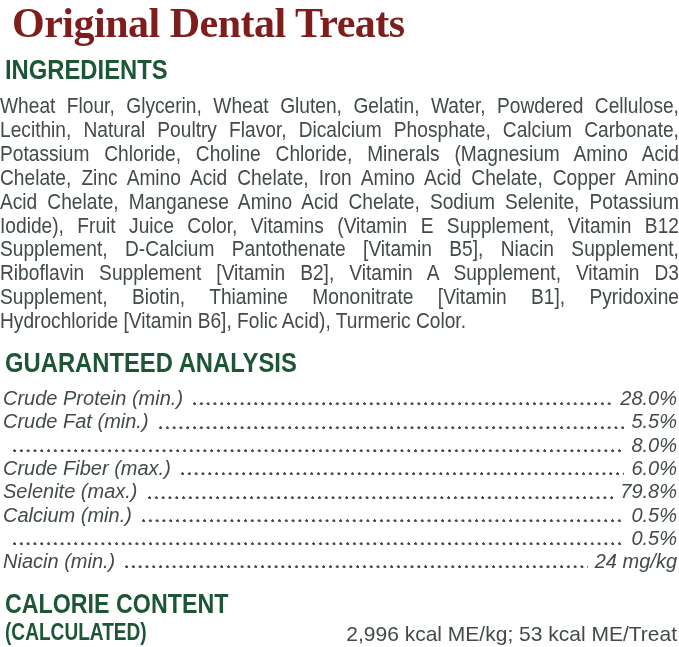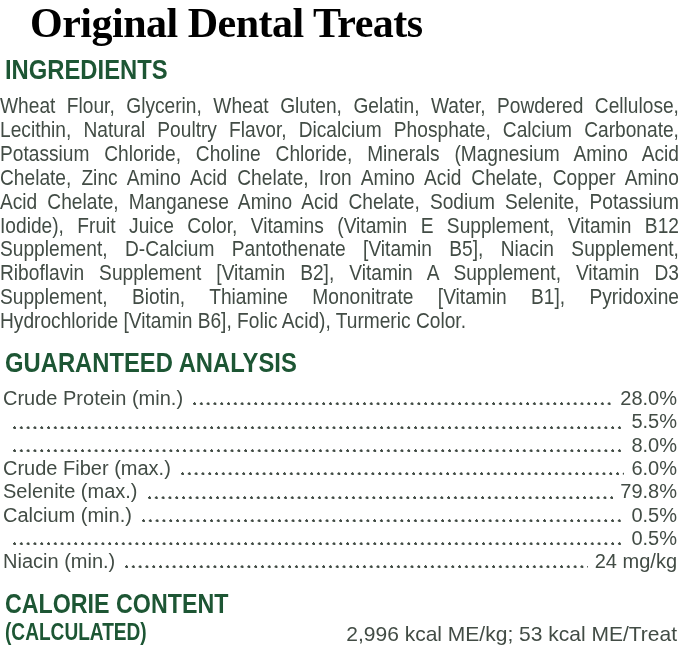--- a/index.html
+++ b/index.html
@@ -6,27 +6,27 @@
   .page{
     position:relative;
     width:679px;height:647px;
     background:#ffffff;
     overflow:hidden;
     font-family:"Liberation Sans",sans-serif;
     color:#424c45;
   }
   .title{
     margin:0;
-    padding:1px 0 0 30px;
+    padding:1px 0 0 12px;
     font-family:"Liberation Serif",serif;
     font-weight:bold;
     font-size:42px;
     line-height:45px;
     letter-spacing:-0.5px;
-    color:#000000;
+    color:#7f1d1d;
     white-space:nowrap;
   }
   .h2{
     margin:0;
     font-weight:bold;
     color:#1d5634;
     font-size:28px;
     line-height:30px;
     transform:scaleX(0.85);
     transform-origin:0 50%;
@@ -43,21 +43,21 @@
     line-height:23.9px;
     letter-spacing:0;
   }
   .jl{text-align:justify;text-align-last:justify;white-space:normal;}
   .jl-last{text-align:left;text-align-last:auto;}
   .rows{
     margin:9px 2px 0 3px;
     font-size:20px;
     line-height:23.3px;
   }
-  .row{display:flex;align-items:flex-start;}
+  .row{display:flex;align-items:flex-start;font-style:italic;}
   .row .label{white-space:nowrap;}
   .leader{
     flex:1;
     align-self:stretch;
     position:relative;
     margin:0 7px 0 10px;
   }
   .leader::after{
     content:"";
     position:absolute;left:0;right:0;bottom:4px;height:4px;
@@ -115,20 +115,21 @@
 
   <div class="h2 ga-h">GUARANTEED ANALYSIS</div>
 
   <div class="rows">
     <div class="row">
       <span class="label">Crude Protein (min.)</span>
       <span class="leader"></span>
       <span class="value">28.0%</span>
     </div>
     <div class="row">
+      <span class="label">Crude Fat (min.)</span>
       <span class="leader"></span>
       <span class="value">5.5%</span>
     </div>
     <div class="row">
       <span class="leader"></span>
       <span class="value">8.0%</span>
     </div>
     <div class="row">
       <span class="label">Crude Fiber (max.)</span>
       <span class="leader"></span>

